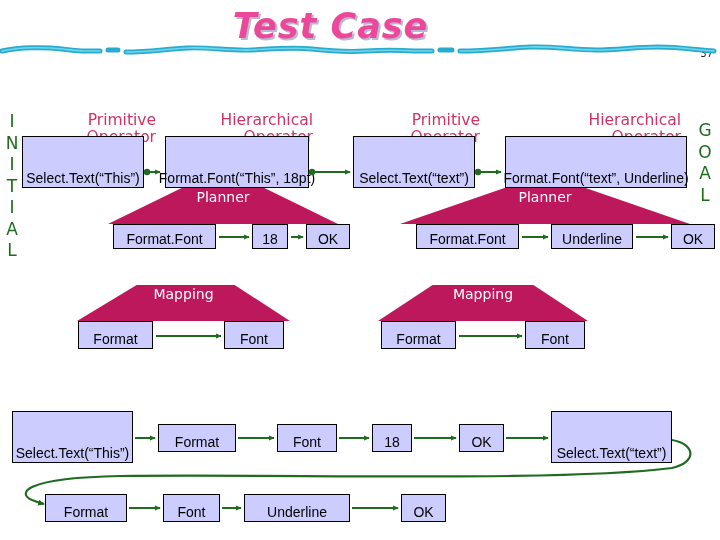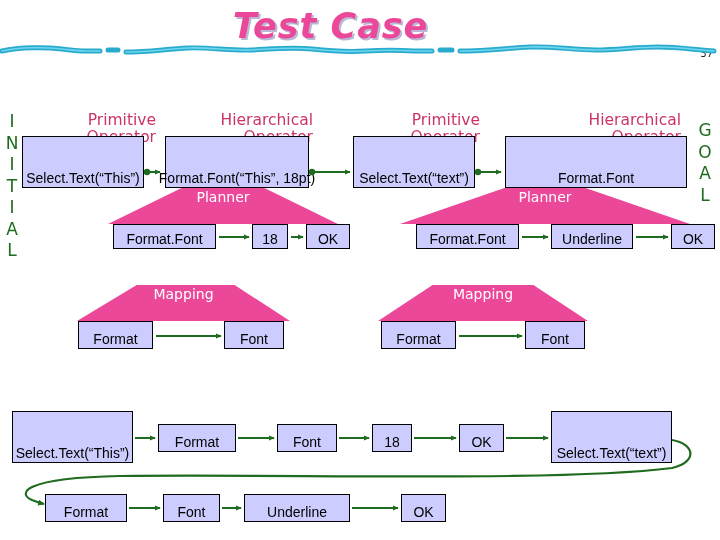--- a/index.html
+++ b/index.html
@@ -92,21 +92,21 @@
     justify-content: center;
     text-align: center;
     line-height: 17px;
     font-size: 14px;
   }
   .node span { display: block; white-space: nowrap; }
 
   
   .trap {
     position: absolute;
-    background: #ec4899;
+    background: #be185d;
     color: #ffffff;
     font-family: "DejaVu Sans", sans-serif;
     font-size: 14px;
     text-align: center;
     display: flex;
     align-items: flex-start;
     justify-content: center;
     padding-top: 1px;
     box-sizing: border-box;
   }
@@ -180,20 +180,21 @@
   <div class="node" style="left:165px; top:136px; width:144px; height:52px;">
     <span>Format.Font</span>
     <span>(“This”, 18pt)</span>
   </div>
   <div class="node" style="left:353px; top:136px; width:122px; height:52px;">
     <span>Select.Text</span>
     <span>(“text”)</span>
   </div>
   <div class="node" style="left:505px; top:136px; width:182px; height:52px;">
     <span>Format.Font</span>
+    <span>(“text”, Underline)</span>
   </div>
 
   <div class="trap" style="left:108px; top:188px; width:230px; height:36px;
               clip-path: polygon(32% 0%, 68% 0%, 100% 100%, 0% 100%);">
     <span>Planner</span>
   </div>
   <div class="node" style="left:113px; top:224px; width:103px; height:25px;">
     <span>Format.Font</span>
   </div>
   <div class="node" style="left:252px; top:224px; width:36px; height:25px;">

